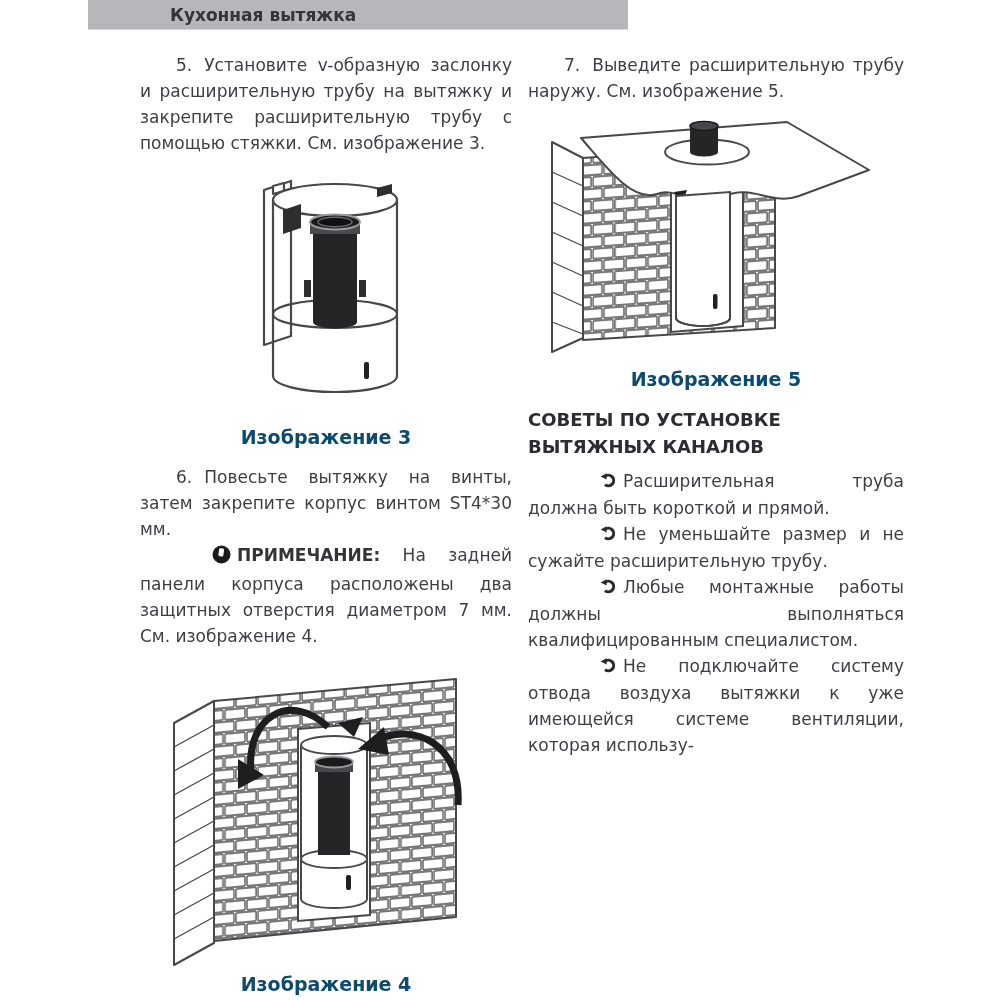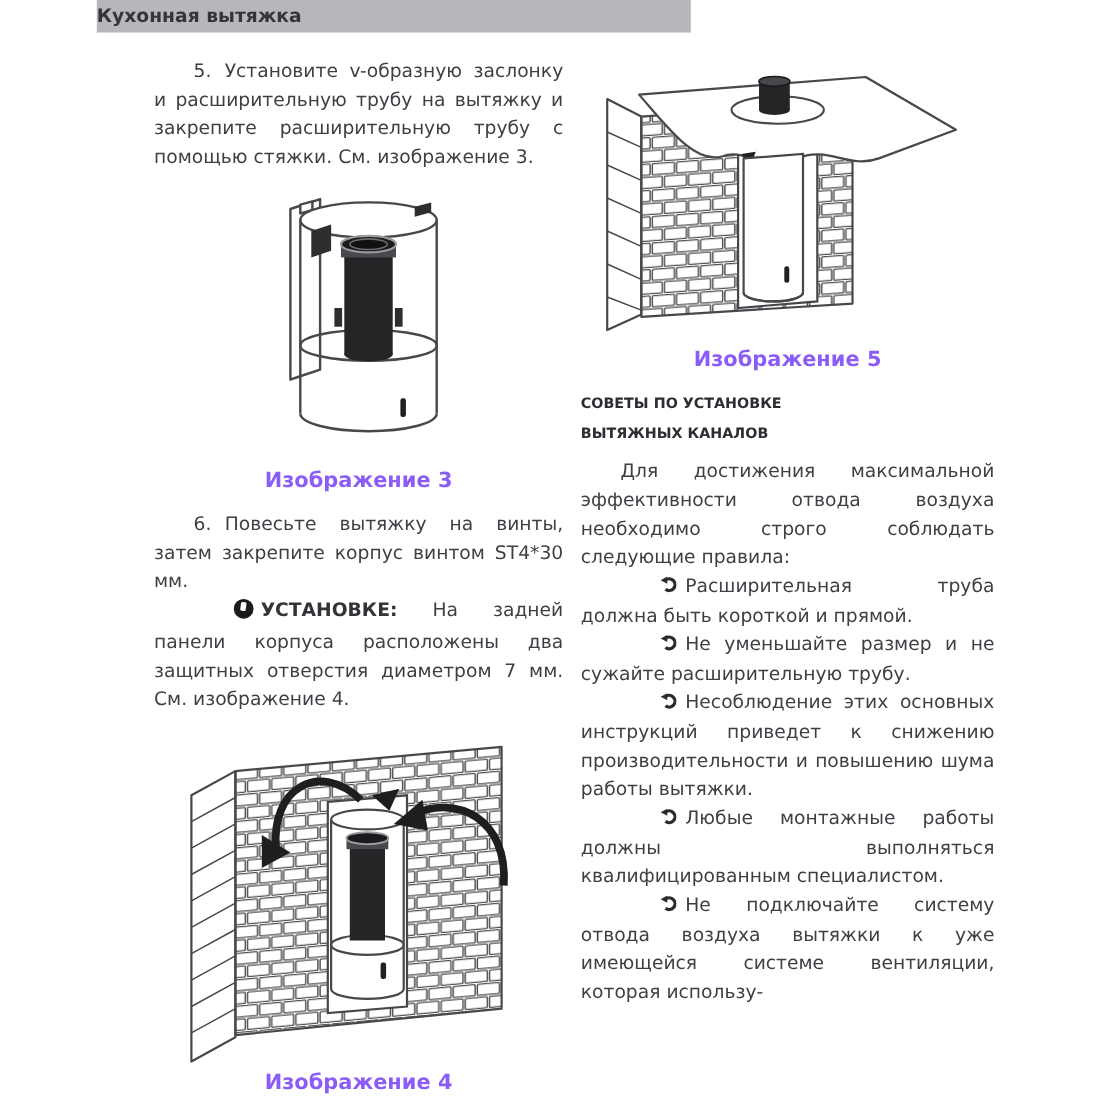--- a/index.html
+++ b/index.html
@@ -4,39 +4,39 @@
 <style>
   html,body{margin:0;padding:0;}
   body{
     width:1000px;height:1000px;position:relative;overflow:hidden;
     background:#ffffff;color:#3e3f44;
     font-family:"DejaVu Sans","Liberation Sans",sans-serif;
   }
   .titlebar{
     position:absolute;left:88px;top:0;width:540px;height:30px;
     background:#b6b7ba;box-sizing:border-box;
-    display:flex;align-items:center;
+    display:flex;align-items:center;padding-left:82px;
     font-size:17px;font-weight:bold;color:#353539;
     border-bottom:1px solid #d8d8da;
   }
   .col{position:absolute;top:52px;}
   .col-left{left:140px;width:372px;}
   .col-right{left:528px;width:376px;}
   .para{
     margin:0;font-size:17px;line-height:26px;text-align:justify;
     text-indent:36px;hyphens:auto;-webkit-hyphens:auto;
   }
   .stepnum{margin-right:12px;}
   .fig{text-align:center;}
   .caption{
-    font-weight:bold;font-size:19px;text-align:center;color:#8b5cf6;
+    font-weight:bold;font-size:19px;text-align:center;color:#0c4a6e;
     margin:2px 0 0 0;
   }
   .h2{
-    font-weight:bold;font-size:13px;line-height:27px;color:#2c2d32;
+    font-weight:bold;font-size:18px;line-height:27px;color:#2c2d32;
     white-space:pre-line;margin:16px 0 8px 0;text-indent:0;
   }
   .note-ic{display:inline-block;vertical-align:-3px;margin-right:6px;}
   .blt{display:inline-block;vertical-align:-1px;margin-right:8px;}
   b{color:#333338;}
   svg{display:inline-block;}
 </style>
 </head>
 <body>
 
@@ -76,21 +76,21 @@
   <div class="caption">Изображение 3</div>
 
   <p class="para" style="margin-top:16px;">
     <span class="stepnum">6.</span><span>Повесьте вытяжку на винты, затем закрепите корпус винтом ST4*30 мм.</span>
   </p>
 
   <p class="para">
     <span class="note-ic"><svg width="19" height="19" viewBox="0 0 19 19">
           <circle cx="9.5" cy="9.5" r="9" fill="#1b1b1d"></circle>
           <rect x="6.8" y="3.4" width="5" height="8" rx="1.4" fill="#ffffff" transform="rotate(8 9.5 7)"></rect>
-        </svg></span><b>УСТАНОВКЕ:</b>
+        </svg></span><b>ПРИМЕЧАНИЕ:</b>
     <span>На задней панели корпуса расположены два защитных отверстия диаметром 7 мм. См. изображение 4.</span>
   </p>
 
   <div class="fig" style="margin-top:18px;">
     <svg width="336" height="300" viewBox="0 0 336 300">
       <defs>
         <pattern id="bk4" width="44" height="24" patternUnits="userSpaceOnUse" patternTransform="skewY(-5.2)">
           <g fill="none" stroke="#4b4c50" stroke-width="1.3">
             <rect x="1" y="1" width="20" height="10" rx="1"></rect>
             <rect x="23" y="1" width="20" height="10" rx="1"></rect>
@@ -125,20 +125,23 @@
         <polygon points="180,56 205,50 196,70"></polygon>
       </g>
     </svg>
   </div>
   <div class="caption">Изображение 4</div>
 
 </div>
 
 <div class="col col-right">
 
+  <p class="para">
+    <span class="stepnum">7.</span><span>Выведите расширительную трубу наружу. См. изображение 5.</span>
+  </p>
 
   <div class="fig" style="margin-top:16px;">
     <svg width="358" height="240" viewBox="0 0 358 240">
       <defs>
         <pattern id="bk5" width="44" height="24" patternUnits="userSpaceOnUse" patternTransform="skewY(-4.2)">
           <g fill="none" stroke="#4b4c50" stroke-width="1.3">
             <rect x="1" y="1" width="20" height="10" rx="1"></rect>
             <rect x="23" y="1" width="20" height="10" rx="1"></rect>
             <rect x="-10" y="13" width="20" height="10" rx="1"></rect>
             <rect x="12" y="13" width="20" height="10" rx="1"></rect>
@@ -161,44 +164,37 @@
       <path d="M139 76 L193 72 L193 198 a27 8 0 0 1 -54 0 Z" fill="#ffffff" stroke="#47484c" stroke-width="2"></path>
       <path d="M139 198 a27 8 0 0 0 54 0" fill="none" stroke="#47484c" stroke-width="2"></path>
       <rect x="176" y="174" width="4.5" height="15" rx="2" fill="#202022"></rect>
     </svg>
   </div>
   <div class="caption" style="margin-top:4px;">Изображение 5</div>
 
   <div class="h2">СОВЕТЫ ПО УСТАНОВКЕ
 ВЫТЯЖНЫХ КАНАЛОВ</div>
 
-  <p class="para">Для достижения максимальной эффективности отвода воздуха необходимо строго соблюдать следующие правила:</p>
 
   <p class="para">
     <span class="blt"><svg width="15" height="15" viewBox="0 0 15 15">
           <path d="M5 3.4 A5.3 5.3 0 1 1 5 11.6" stroke="#2b2b2d" stroke-width="3" fill="none"></path>
           <polygon points="6.6,0.2 0.6,3.4 6.6,6.6" fill="#2b2b2d"></polygon>
         </svg></span><span>Расширительная труба должна быть короткой и прямой.</span>
   </p>
   <p class="para">
     <span class="blt"><svg width="15" height="15" viewBox="0 0 15 15">
           <path d="M5 3.4 A5.3 5.3 0 1 1 5 11.6" stroke="#2b2b2d" stroke-width="3" fill="none"></path>
           <polygon points="6.6,0.2 0.6,3.4 6.6,6.6" fill="#2b2b2d"></polygon>
         </svg></span><span>Не уменьшайте размер и не сужайте расширительную трубу.</span>
   </p>
   <p class="para">
     <span class="blt"><svg width="15" height="15" viewBox="0 0 15 15">
           <path d="M5 3.4 A5.3 5.3 0 1 1 5 11.6" stroke="#2b2b2d" stroke-width="3" fill="none"></path>
           <polygon points="6.6,0.2 0.6,3.4 6.6,6.6" fill="#2b2b2d"></polygon>
-        </svg></span><span>Несоблюдение этих основных инструкций приведет к снижению производительности и повышению шума работы вытяжки.</span>
-  </p>
-  <p class="para">
-    <span class="blt"><svg width="15" height="15" viewBox="0 0 15 15">
-          <path d="M5 3.4 A5.3 5.3 0 1 1 5 11.6" stroke="#2b2b2d" stroke-width="3" fill="none"></path>
-          <polygon points="6.6,0.2 0.6,3.4 6.6,6.6" fill="#2b2b2d"></polygon>
         </svg></span><span>Любые монтажные работы должны выполняться квалифицированным специалистом.</span>
   </p>
   <p class="para">
     <span class="blt"><svg width="15" height="15" viewBox="0 0 15 15">
           <path d="M5 3.4 A5.3 5.3 0 1 1 5 11.6" stroke="#2b2b2d" stroke-width="3" fill="none"></path>
           <polygon points="6.6,0.2 0.6,3.4 6.6,6.6" fill="#2b2b2d"></polygon>
         </svg></span><span>Не подключайте систему отвода воздуха вытяжки к уже имеющейся системе вентиляции, которая использу-</span>
   </p>
 
 </div>

